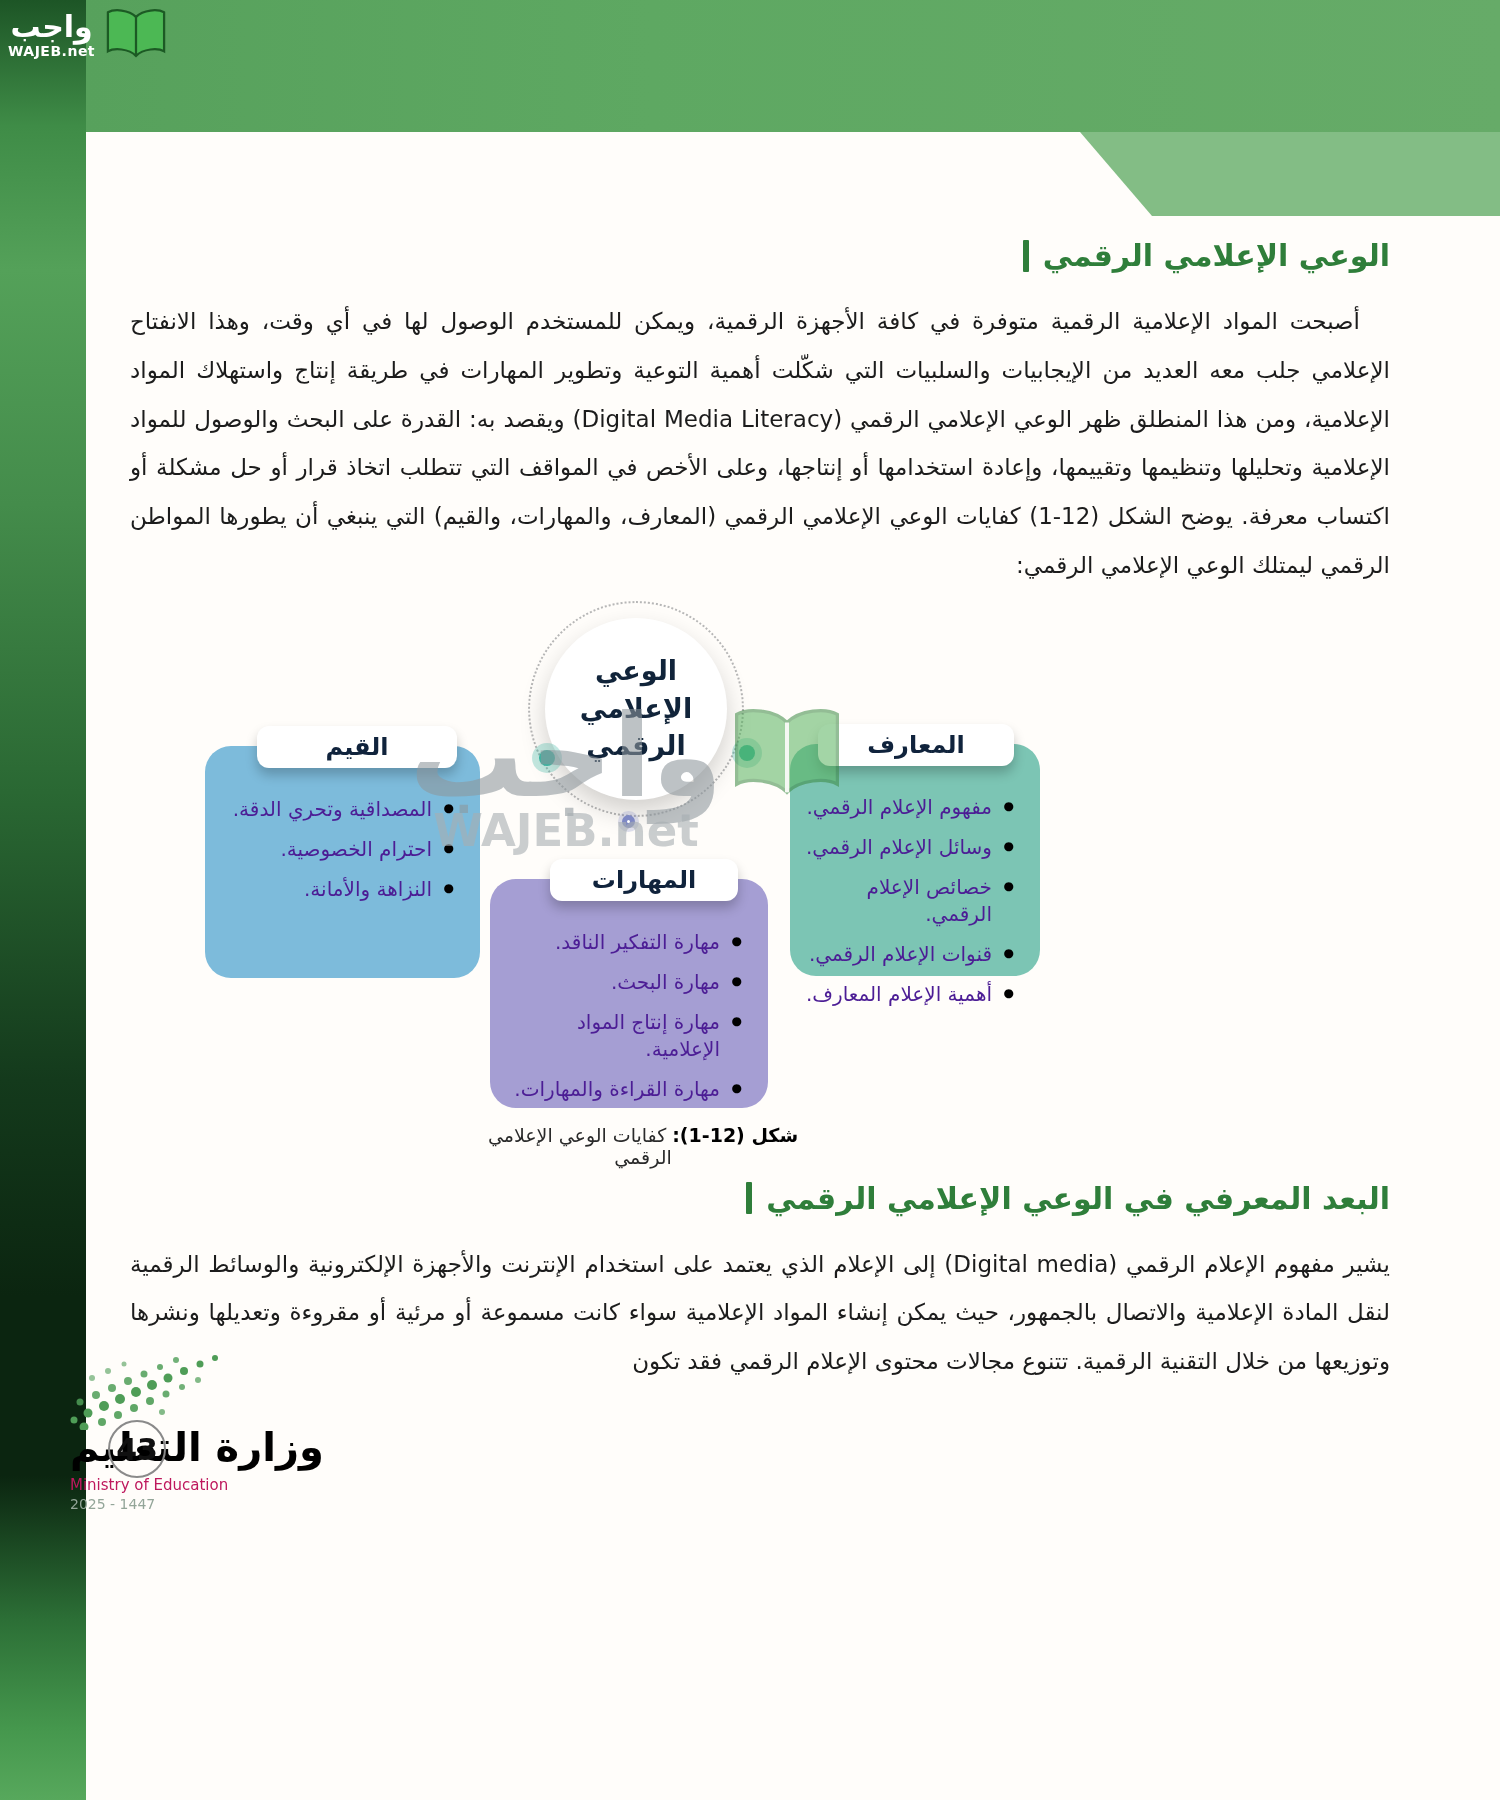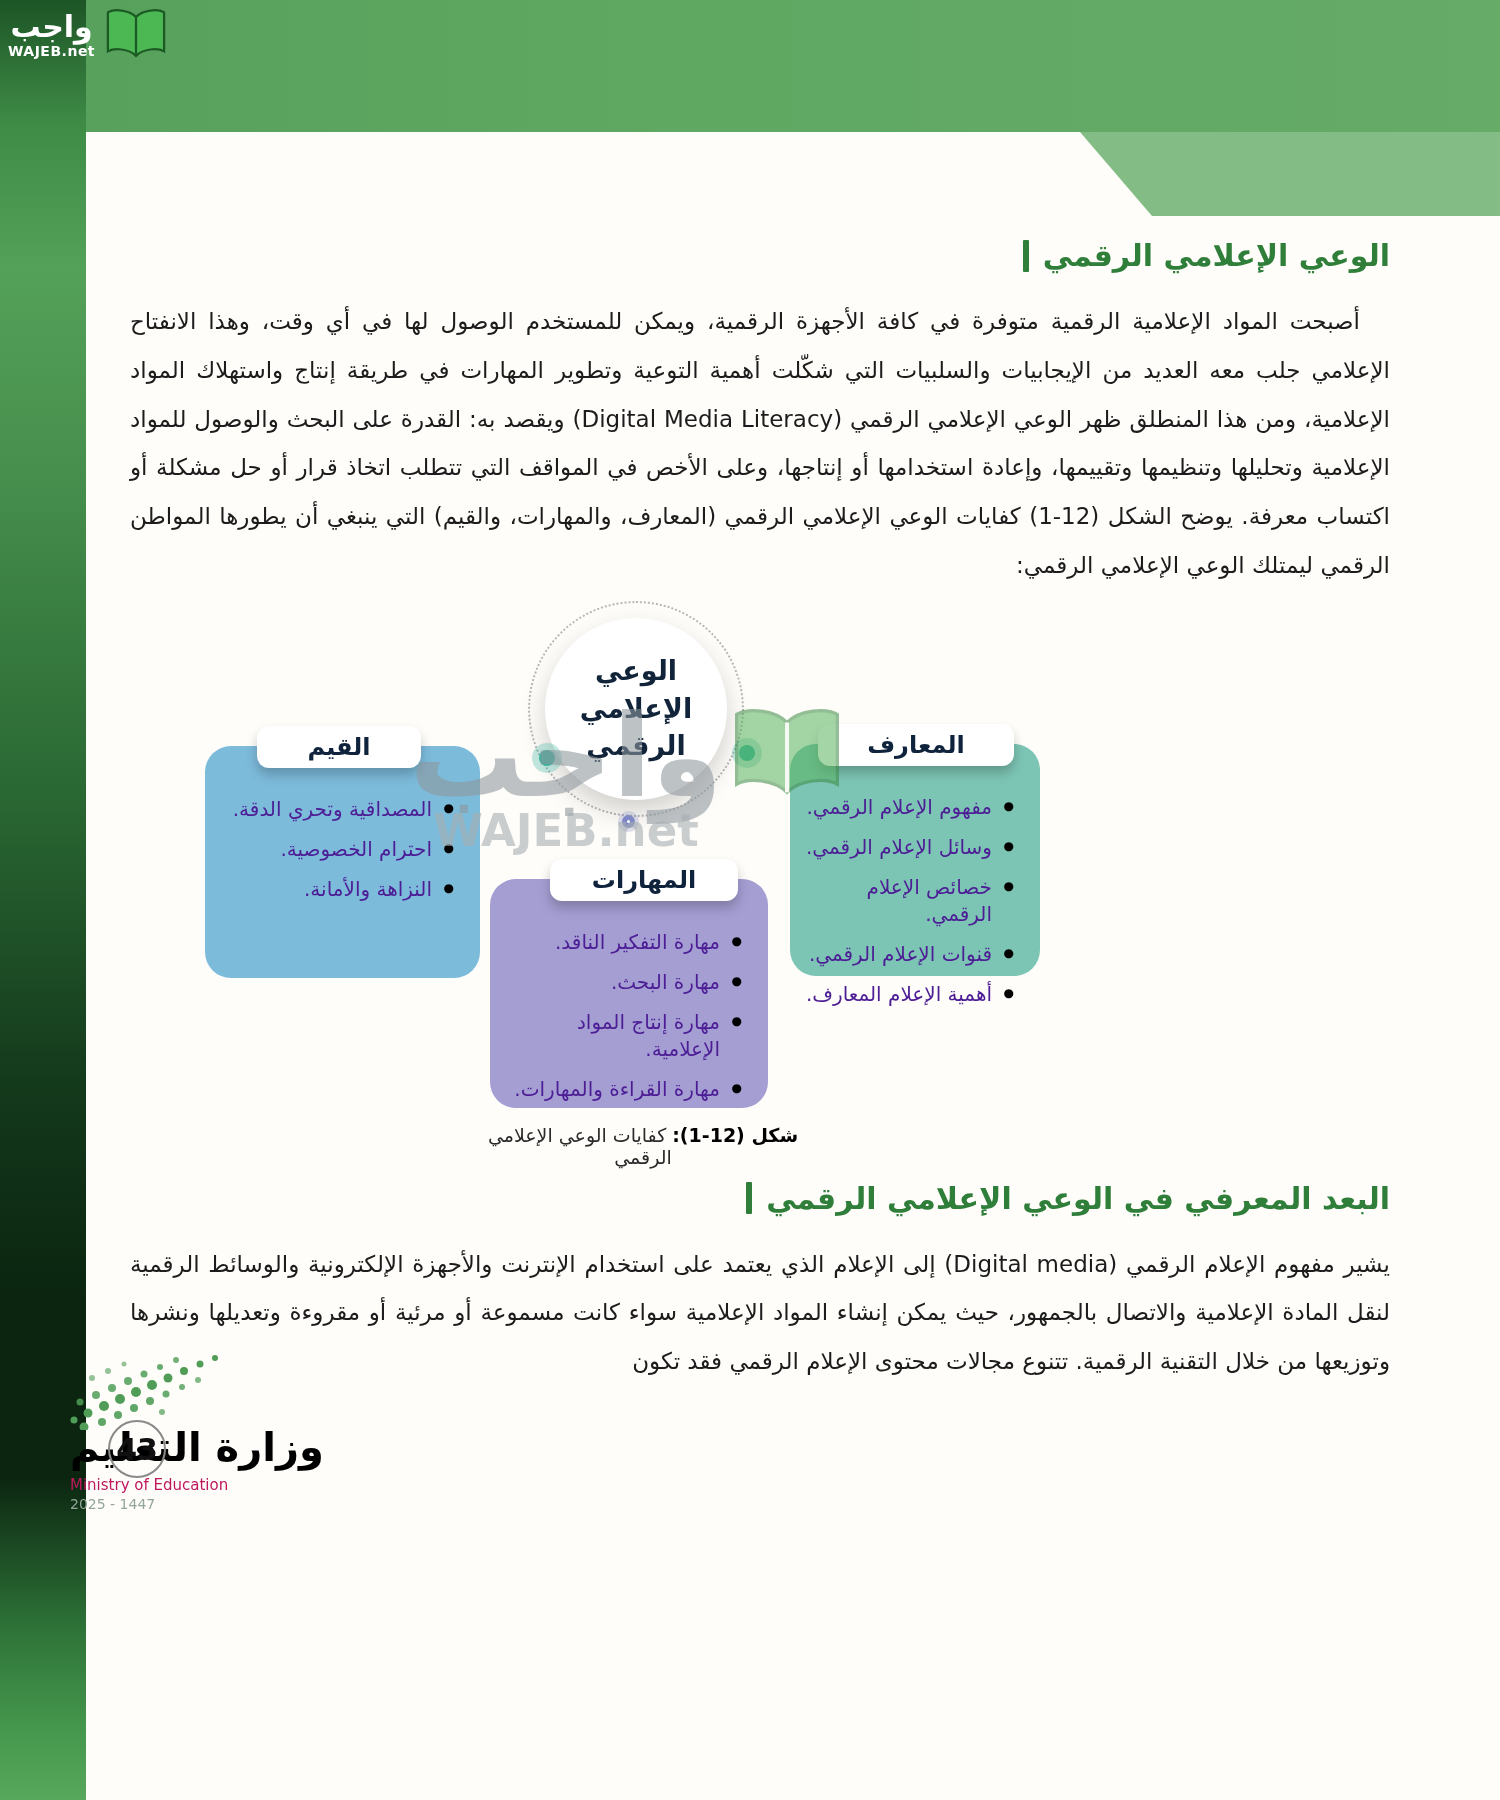--- a/index.html
+++ b/index.html
@@ -38,21 +38,21 @@
   .card{position:absolute; border-radius:26px; z-index:1;}
   .card-values{left:75px; top:148px; width:275px; height:232px; background:var(--values-blue);}
   .card-knowledge{left:660px; top:146px; width:250px; height:232px; background:var(--knowledge-teal);}
   .card-skills{left:360px; top:281px; width:278px; height:229px; background:var(--skills-purple);}
   .card ul{list-style:none; padding:50px 26px 0 10px;}
   .card li{position:relative; padding-right:22px; margin-bottom:13px; font-size:20px; line-height:1.35; color:#4c1d95;}
   .card li::before{content:"●"; position:absolute; right:0; top:4px; font-size:12px; color:#000;}
   .pill{position:absolute; height:42px; background:#fff; border-radius:12px; z-index:2;
     box-shadow:0 7px 12px rgba(0,0,0,.22); display:flex; align-items:center; justify-content:center;
     font-size:24px; font-weight:bold; color:#10233c;}
-  .pill-values{left:127px; top:128px; width:164px;}
+  .pill-values{left:127px; top:128px; width:200px;}
   .pill-knowledge{left:688px; top:126px; width:196px;}
   .pill-skills{left:420px; top:261px; width:188px;}
   .ring{position:absolute; left:398px; top:3px; width:216px; height:216px; border:2px dotted #b7b7b7; border-radius:50%; z-index:2;}
   .center-circle{position:absolute; left:415px; top:20px; width:182px; height:182px; background:#fff; border-radius:50%;
     box-shadow:0 12px 26px rgba(0,0,0,.18); display:flex; flex-direction:column; align-items:center; justify-content:center;
     font-size:27px; font-weight:bold; color:#11243a; z-index:3; text-align:center; line-height:1.4;}
   .node-dot{position:absolute; border-radius:50%; z-index:4;}
   .dot-right{left:609px; top:147px; width:16px; height:16px; background:#35b39e; box-shadow:0 0 0 7px rgba(53,179,158,.3);}
   .dot-left{left:409px; top:152px; width:16px; height:16px; background:#35b39e; box-shadow:0 0 0 7px rgba(53,179,158,.3);}
   .dot-bottom{left:492px; top:217px; width:13px; height:13px; border:5px solid #7e88c4; background:#fff; box-shadow:0 0 0 4px rgba(126,136,196,.25);}

